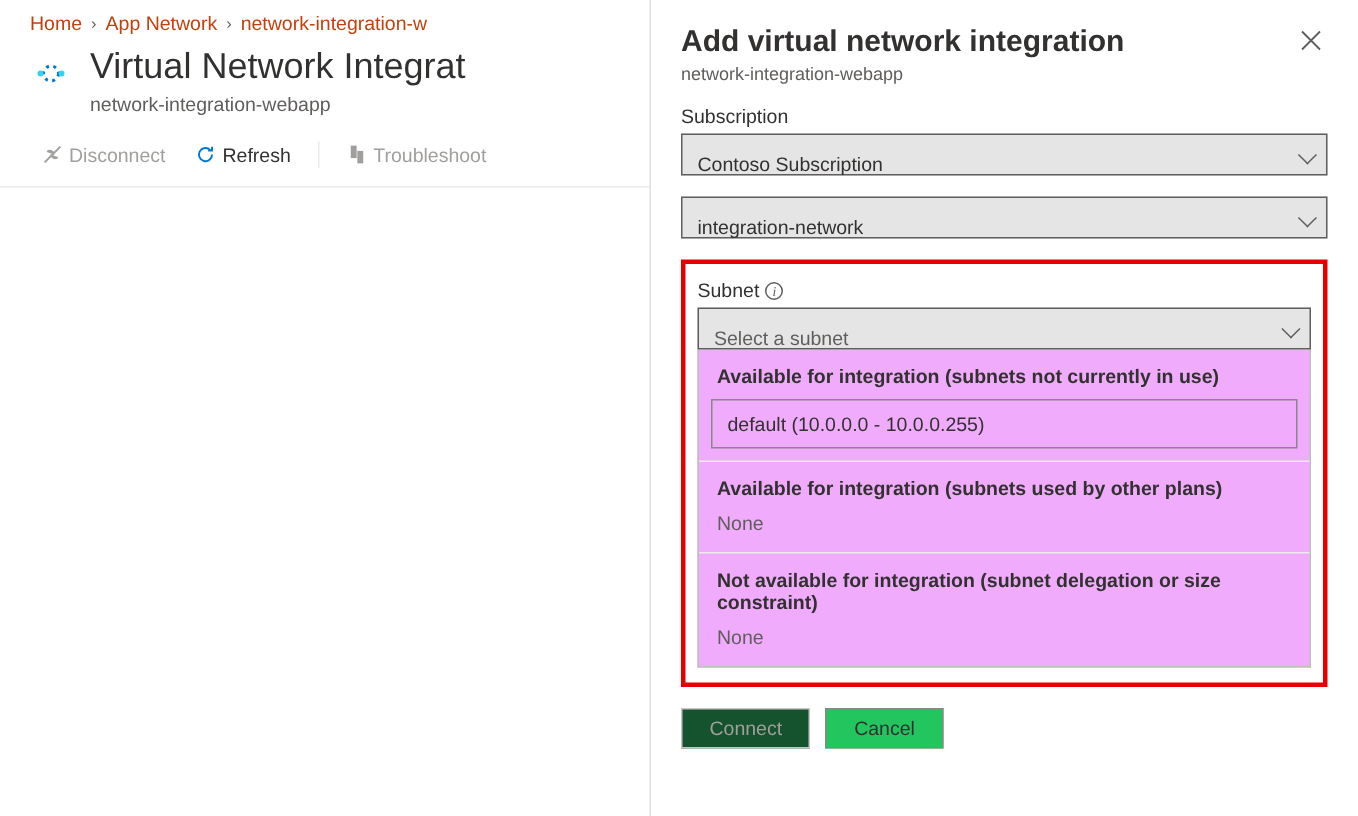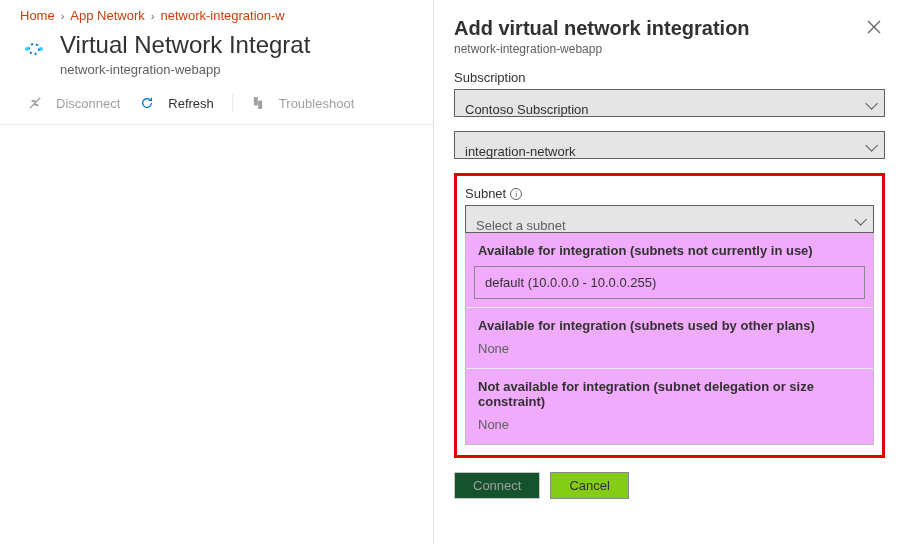--- a/index.html
+++ b/index.html
@@ -5,21 +5,21 @@
     * { box-sizing: border-box; margin: 0; padding: 0; font-family: "Segoe UI", -apple-system, sans-serif; }
     body { width: 905px; height: 544px; background: #fff; color: #323130; font-size: 13px; overflow: hidden; position: relative; }
     .breadcrumb { padding: 8px 20px 4px; font-size: 13px; display: flex; align-items: center; gap: 6px; }
     .breadcrumb a { color: #c2410c; text-decoration: none; }
     .breadcrumb .chev { color: #605e5c; font-size: 11px; }
     .page-header { padding: 4px 20px 6px; display: flex; align-items: flex-start; gap: 12px; }
     .page-icon { width: 28px; height: 28px; margin-top: 4px; flex-shrink: 0; }
     .page-title { font-size: 24px; font-weight: 400; color: #323130; line-height: 1.2; }
     .page-subtitle { font-size: 13px; color: #605e5c; margin-top: 2px; }
     .toolbar { padding: 8px 20px; display: flex; align-items: center; gap: 4px; border-bottom: 1px solid #edebe9; }
-    .toolbar-btn { display: inline-flex; align-items: center; gap: 14px; padding: 5px 8px; border: none; background: none; font-size: 13px; color: #323130; cursor: pointer; border-radius: 2px; }
+    .toolbar-btn { display: inline-flex; align-items: center; gap: 4px; padding: 5px 8px; border: none; background: none; font-size: 13px; color: #323130; cursor: pointer; border-radius: 2px; }
     .toolbar-btn.disabled { color: #a19f9d; cursor: default; }
     .toolbar-btn.disabled svg { stroke: #a19f9d; fill: #a19f9d; }
     .toolbar-icon { width: 14px; height: 14px; display: inline-block; }
     .toolbar-sep { width: 1px; height: 18px; background: #edebe9; margin: 0 6px; }
     .toolbar .refresh svg { stroke: #0078d4; }
     .panel { position: absolute; top: 0; right: 0; width: 472px; height: 544px; background: #fff; border-left: 1px solid #e1dfdd; padding: 16px 20px 0; }
     .panel-head { display: flex; align-items: flex-start; justify-content: space-between; }
     .panel-title { font-size: 20px; font-weight: 600; line-height: 1.2; }
     .panel-subtitle { font-size: 12px; color: #605e5c; margin-top: 2px; }
     .close-btn { background: none; border: none; padding: 4px; cursor: pointer; color: #605e5c; font-size: 14px; line-height: 1; }
@@ -30,21 +30,21 @@
     .select-box::after { content: ""; position: absolute; right: 10px; top: 11px; width: 8px; height: 8px; border-right: 1px solid #605e5c; border-bottom: 1px solid #605e5c; transform: rotate(45deg) translateY(-3px); }
     .highlight { border: 3px solid #e60000; padding: 6px 8px 10px; margin-top: 14px; }
     .highlight .field { margin-top: 4px; }
     .dropdown-panel { border: 1px solid #bdbdbd; border-top: none; background: #f0abfc; }
     .section-header { padding: 10px 12px 8px; font-size: 13px; font-weight: 600; color: #323130; }
     .section-header.spaced { border-top: 1px solid #edebe9; }
     .option-cell { margin: 0 8px 8px; border: 1px solid #8a8886; padding: 8px 10px; font-size: 13px; cursor: pointer; }
     .none-cell { padding: 0 12px 12px; font-size: 13px; color: #605e5c; }
     .panel-actions { display: flex; gap: 10px; padding: 14px 0; }
     .primary-btn { padding: 5px 18px; border: 1px solid #c8c6c4; background: #14532d; color: #a19f9d; font-size: 13px; cursor: default; }
-    .secondary-btn { padding: 5px 18px; border: 1px solid #8a8886; background: #84cc16; color: #323130; font-size: 13px; cursor: pointer; }
+    .secondary-btn { padding: 5px 18px; border: 1px solid #8a8886; background: #22c55e; color: #323130; font-size: 13px; cursor: pointer; }
   </style>
 </head>
 <body>
 
 <div class="breadcrumb">
   <a href="#">Home</a>
   <span class="chev">›</span>
   <a href="#">App Network</a>
   <span class="chev">›</span>
   <a href="#">network-integration-w</a>

